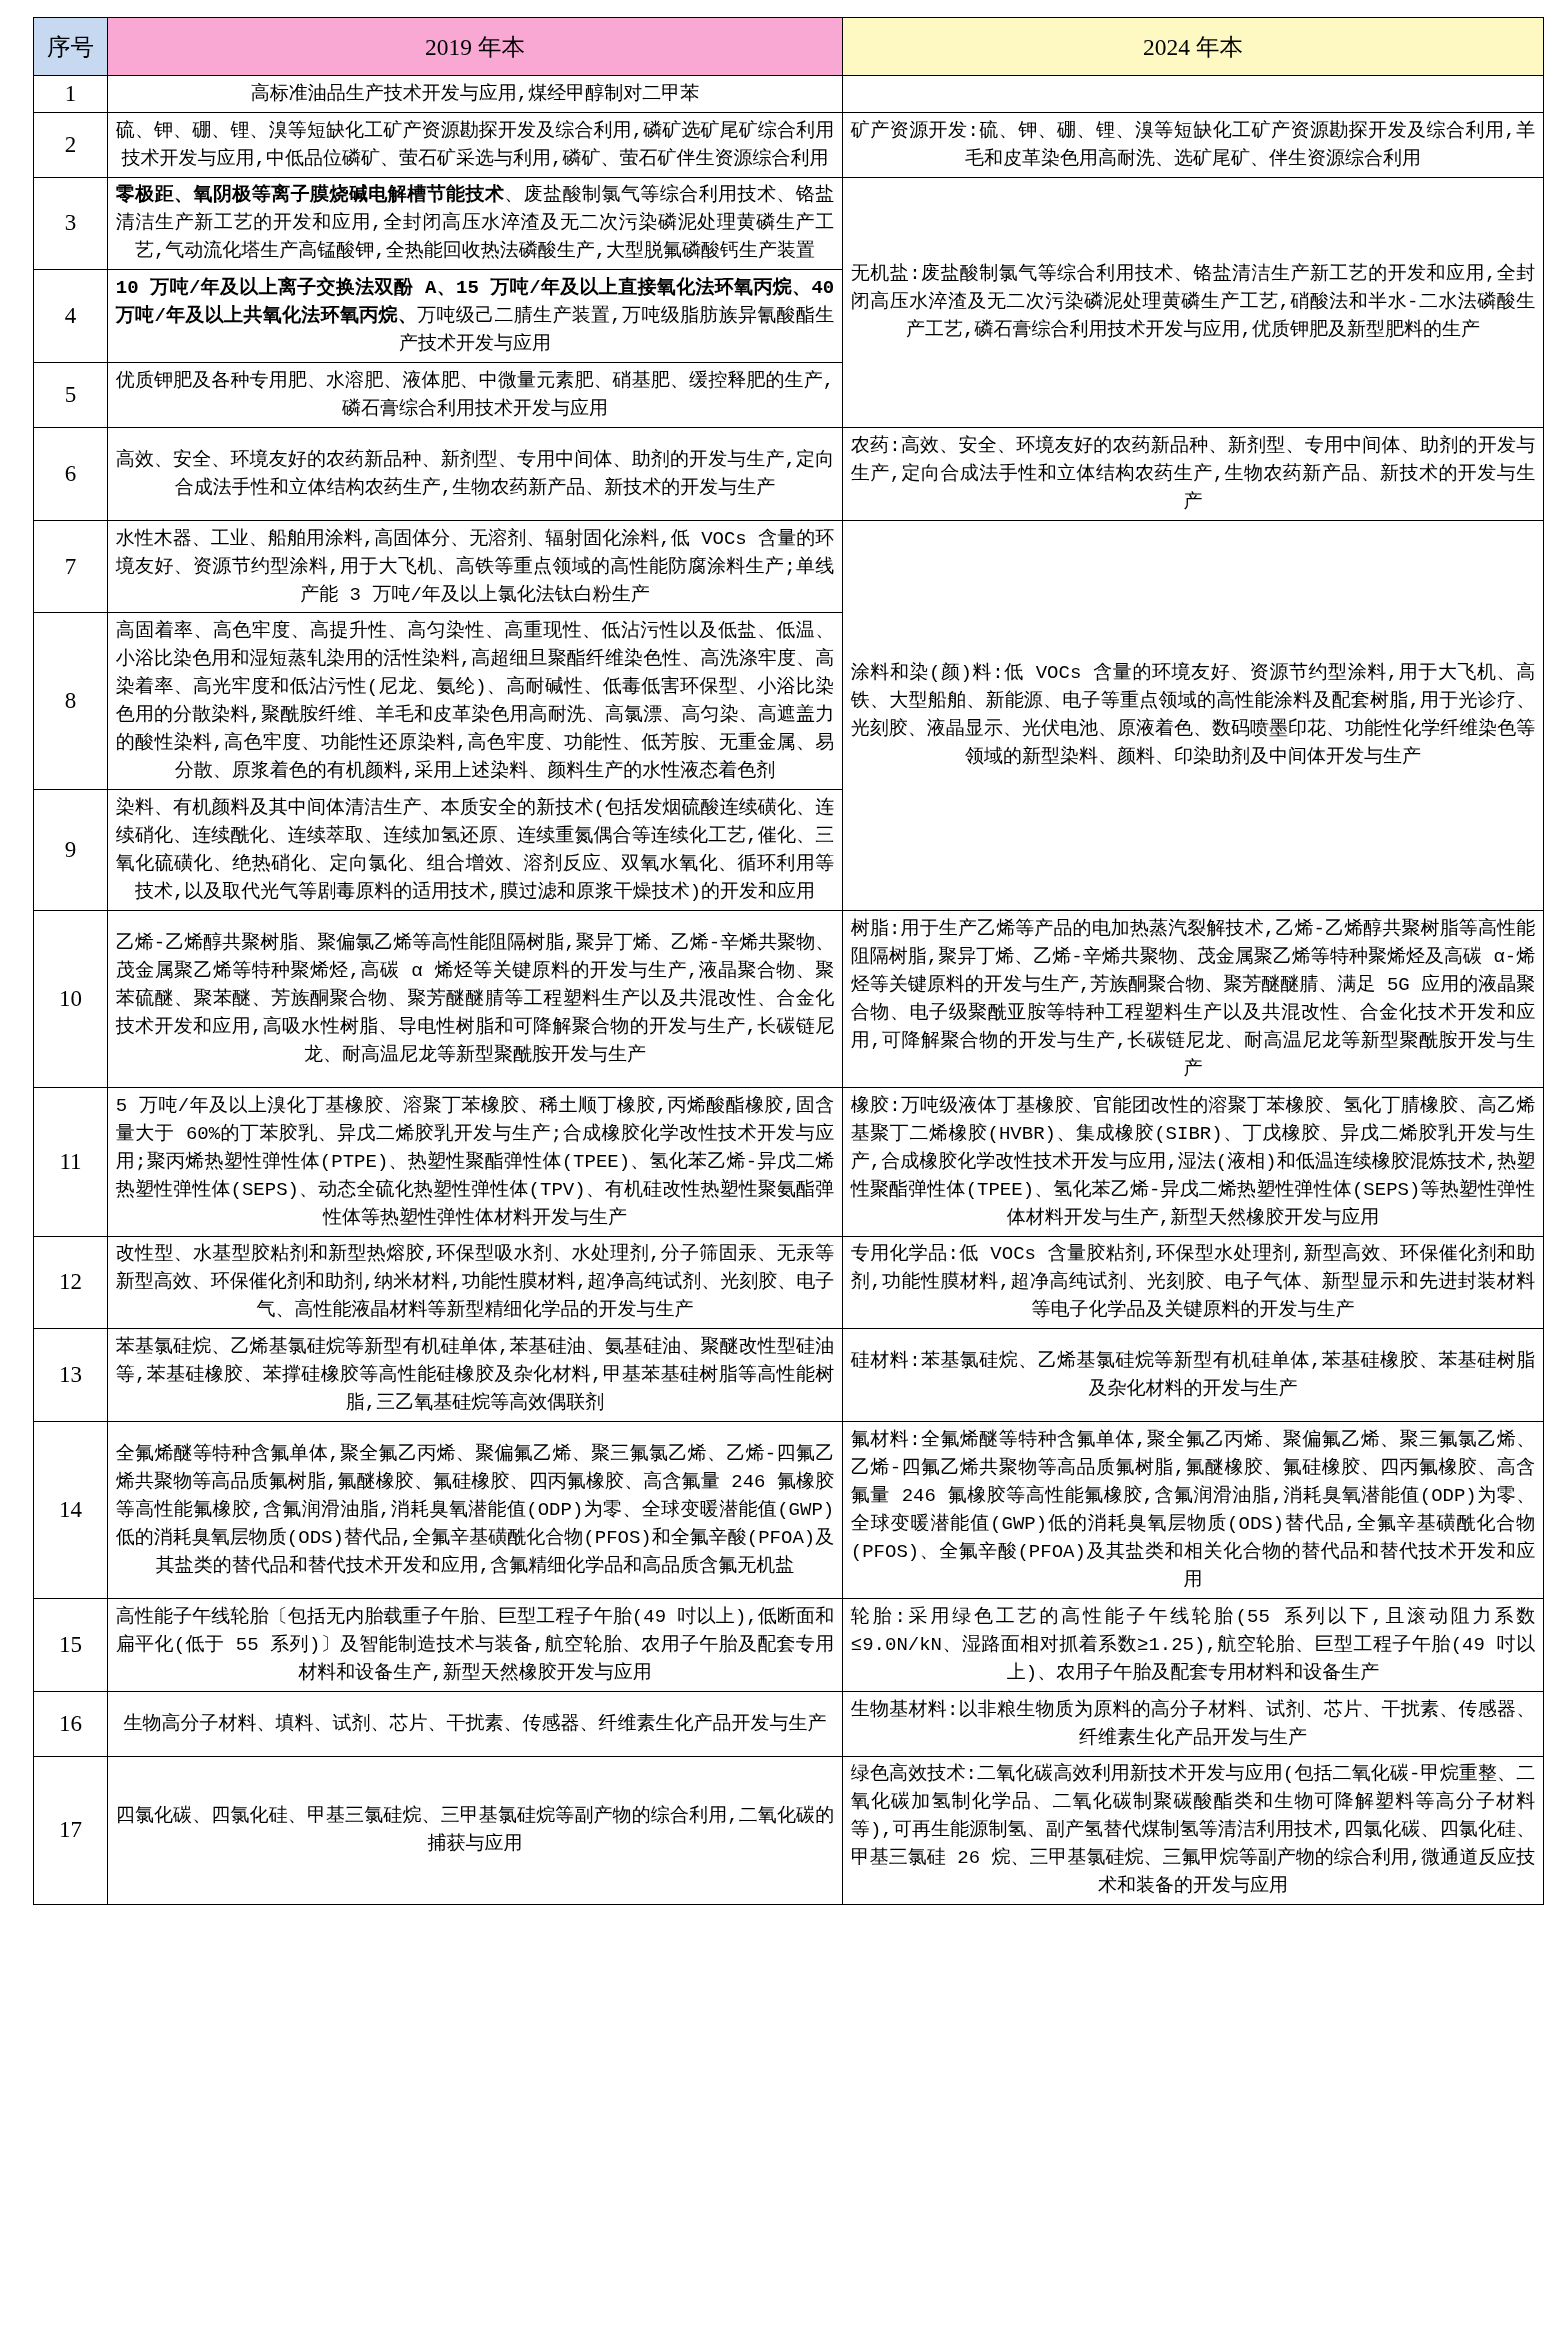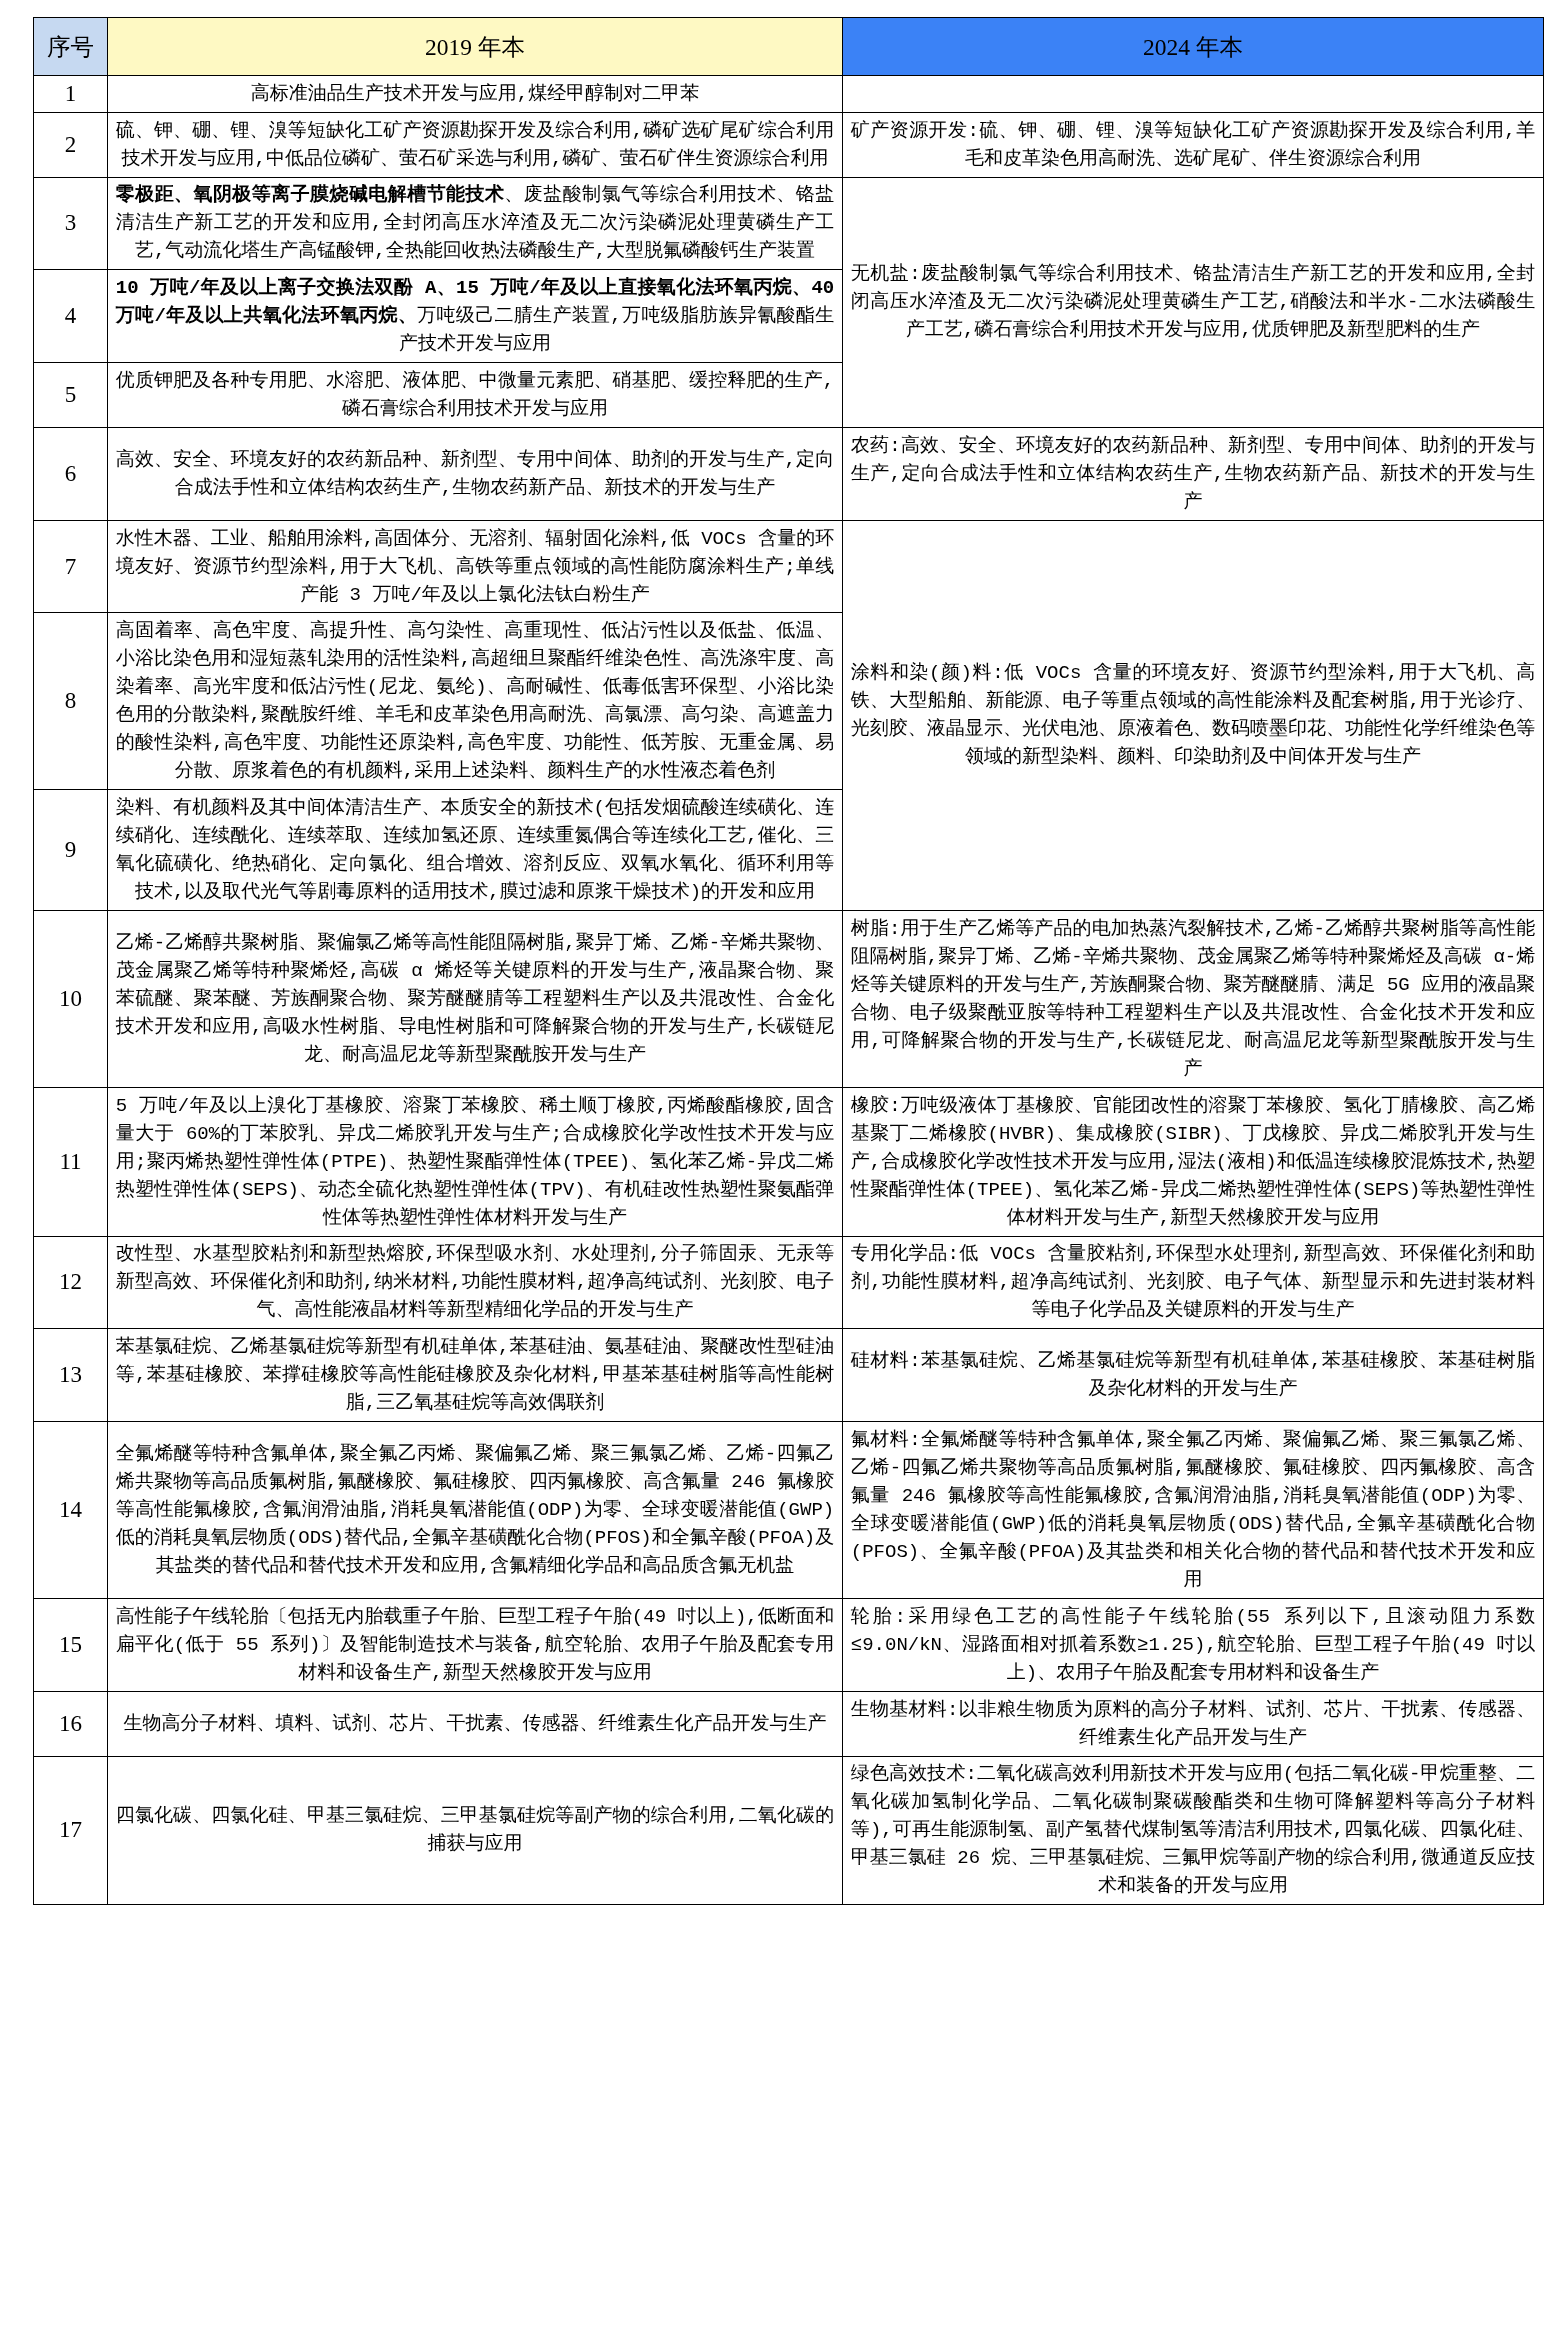--- a/index.html
+++ b/index.html
@@ -30,22 +30,22 @@
 <div class="table-wrap">
   <table>
     <colgroup>
       <col style="width:74px">
       <col style="width:735px">
       <col style="width:701px">
     </colgroup>
     <thead>
       <tr>
         <th style="background: rgb(198, 217, 241);">序号</th>
-        <th style="background: #fef9c3; margin-top: 31px;">2019 年本</th>
-        <th style="background: #3b82f6;">2024 年本</th>
+        <th style="background: #f9a8d4; margin-top: 31px;">2019 年本</th>
+        <th style="background: #fef9c3;">2024 年本</th>
       </tr>
     </thead>
     <tbody>
         <tr>
           <td class="col-no">1</td>
           <td class="col-text"><span>高标准油品生产技术开发与应用,煤经甲醇制对二甲苯</span></td>
           <td class="col-text"><span></span></td>
         </tr>
         <tr>
           <td class="col-no">2</td>

